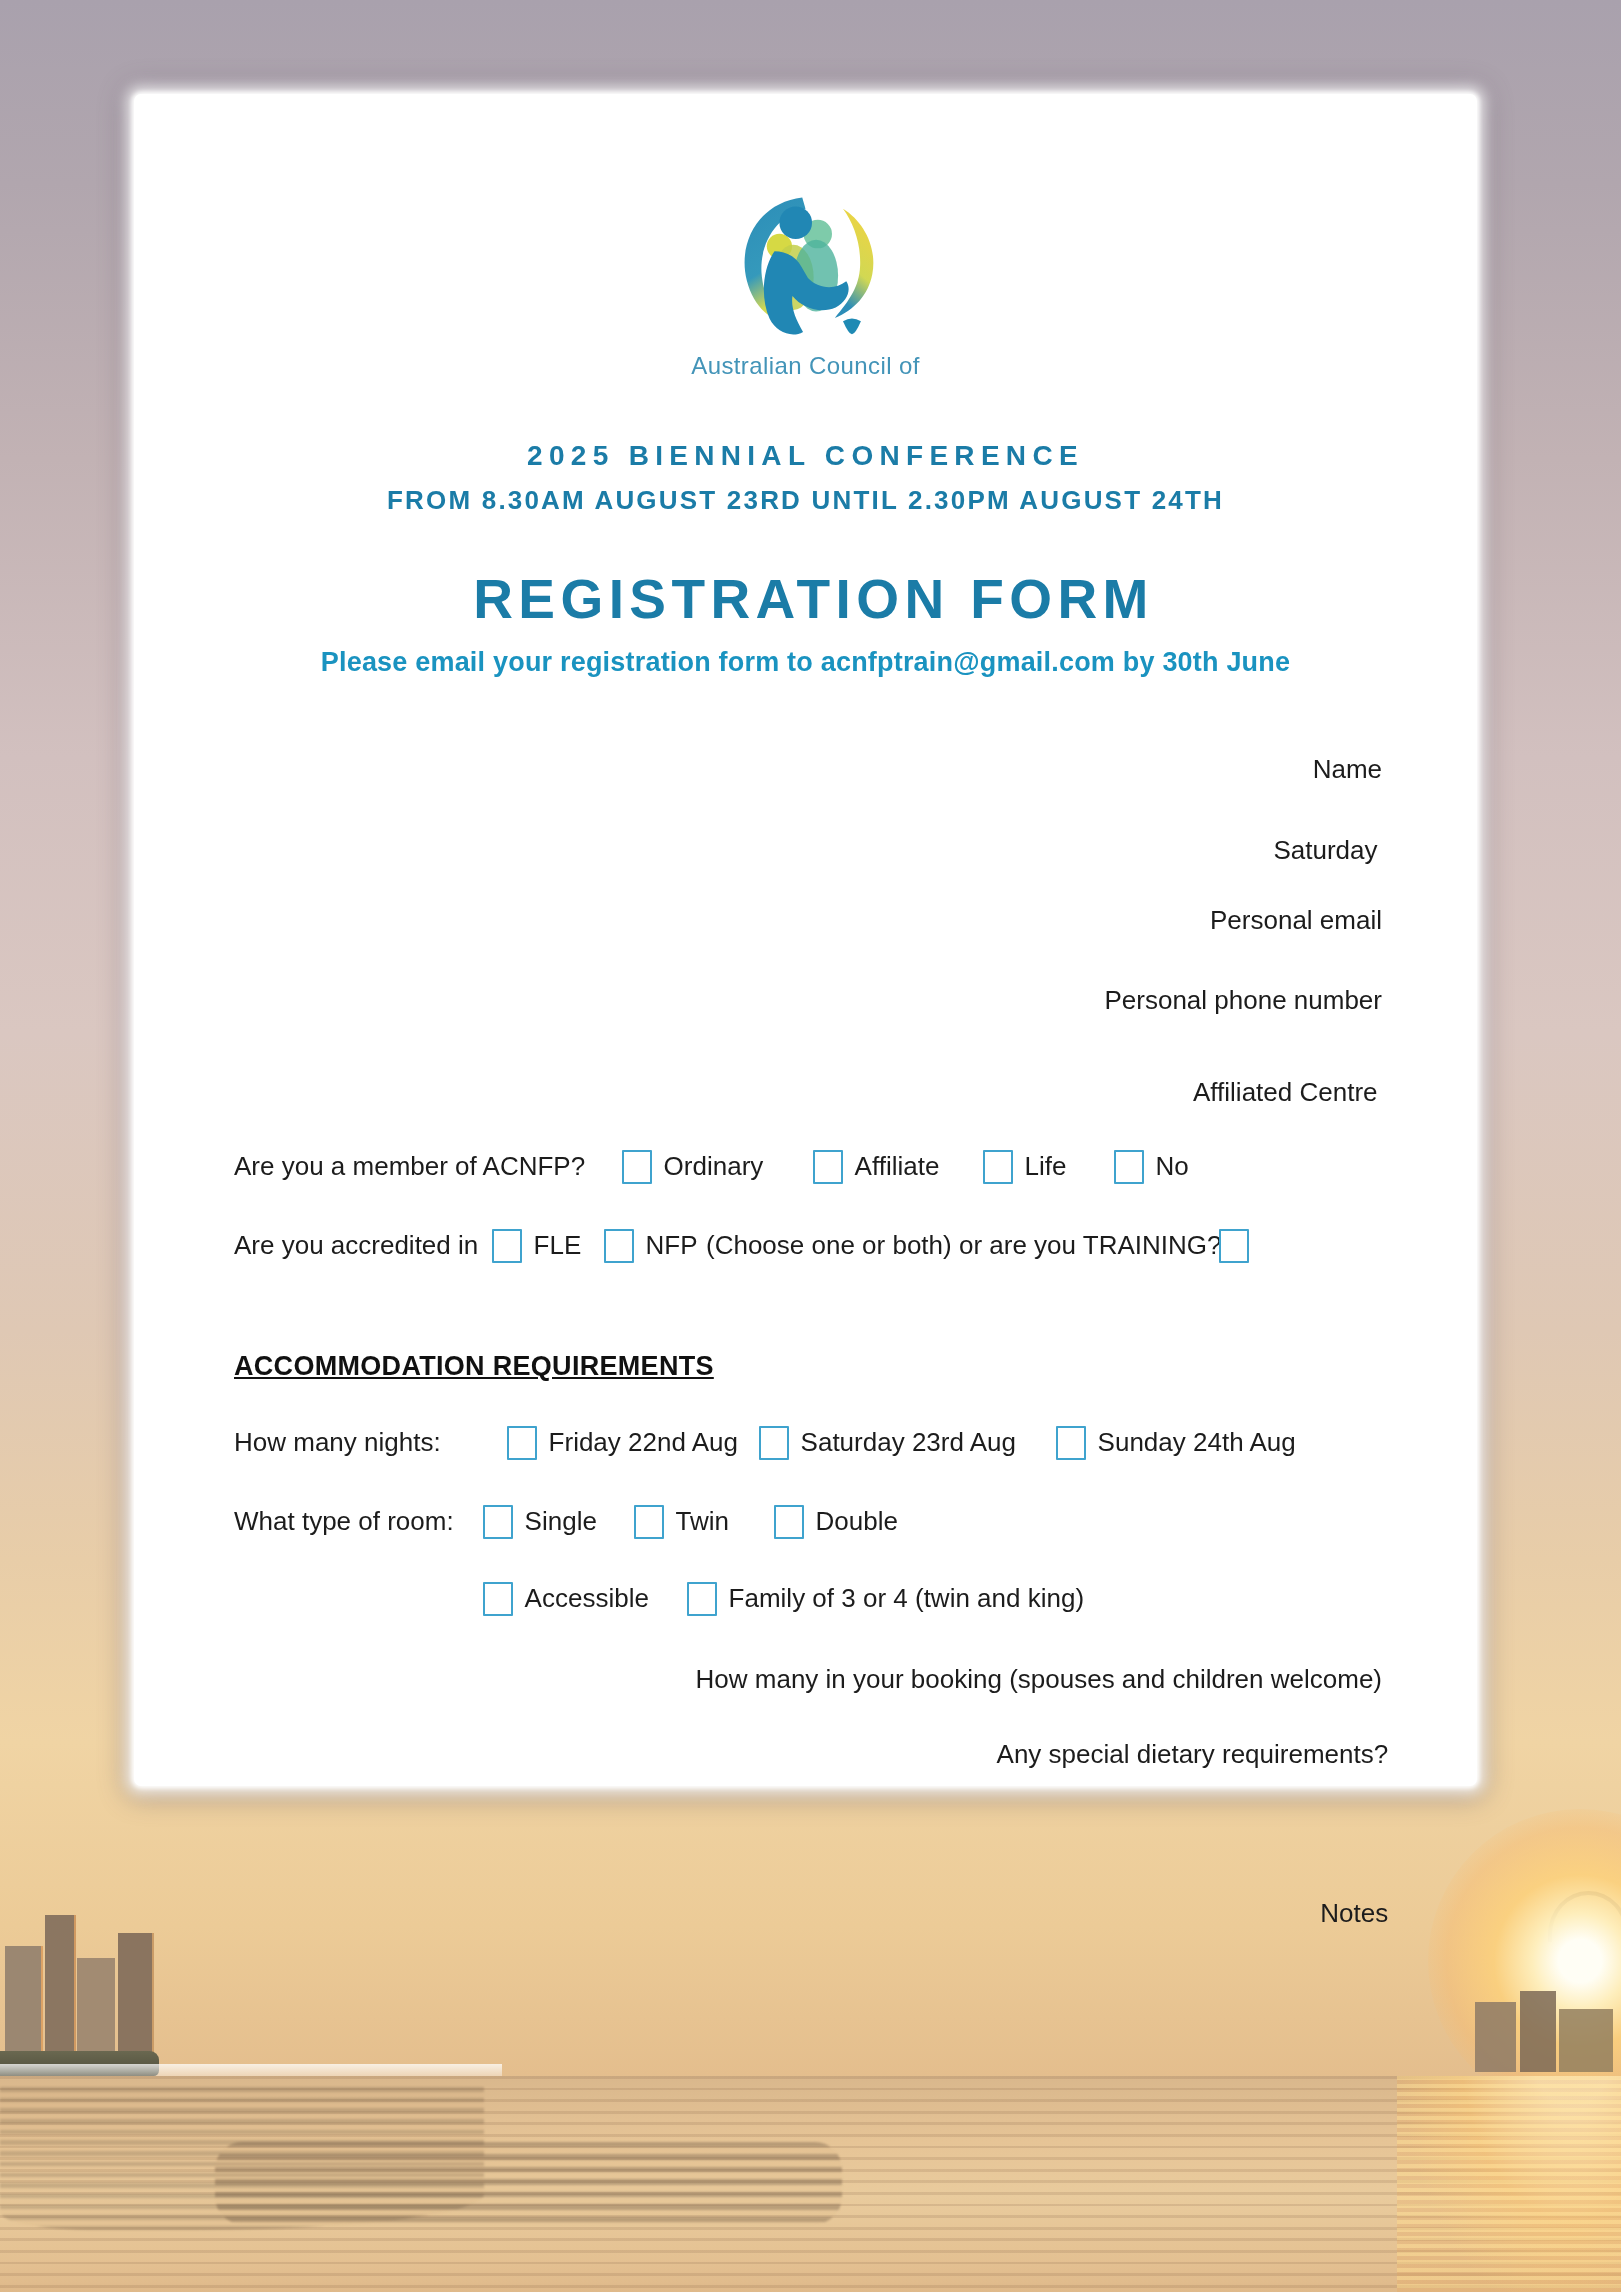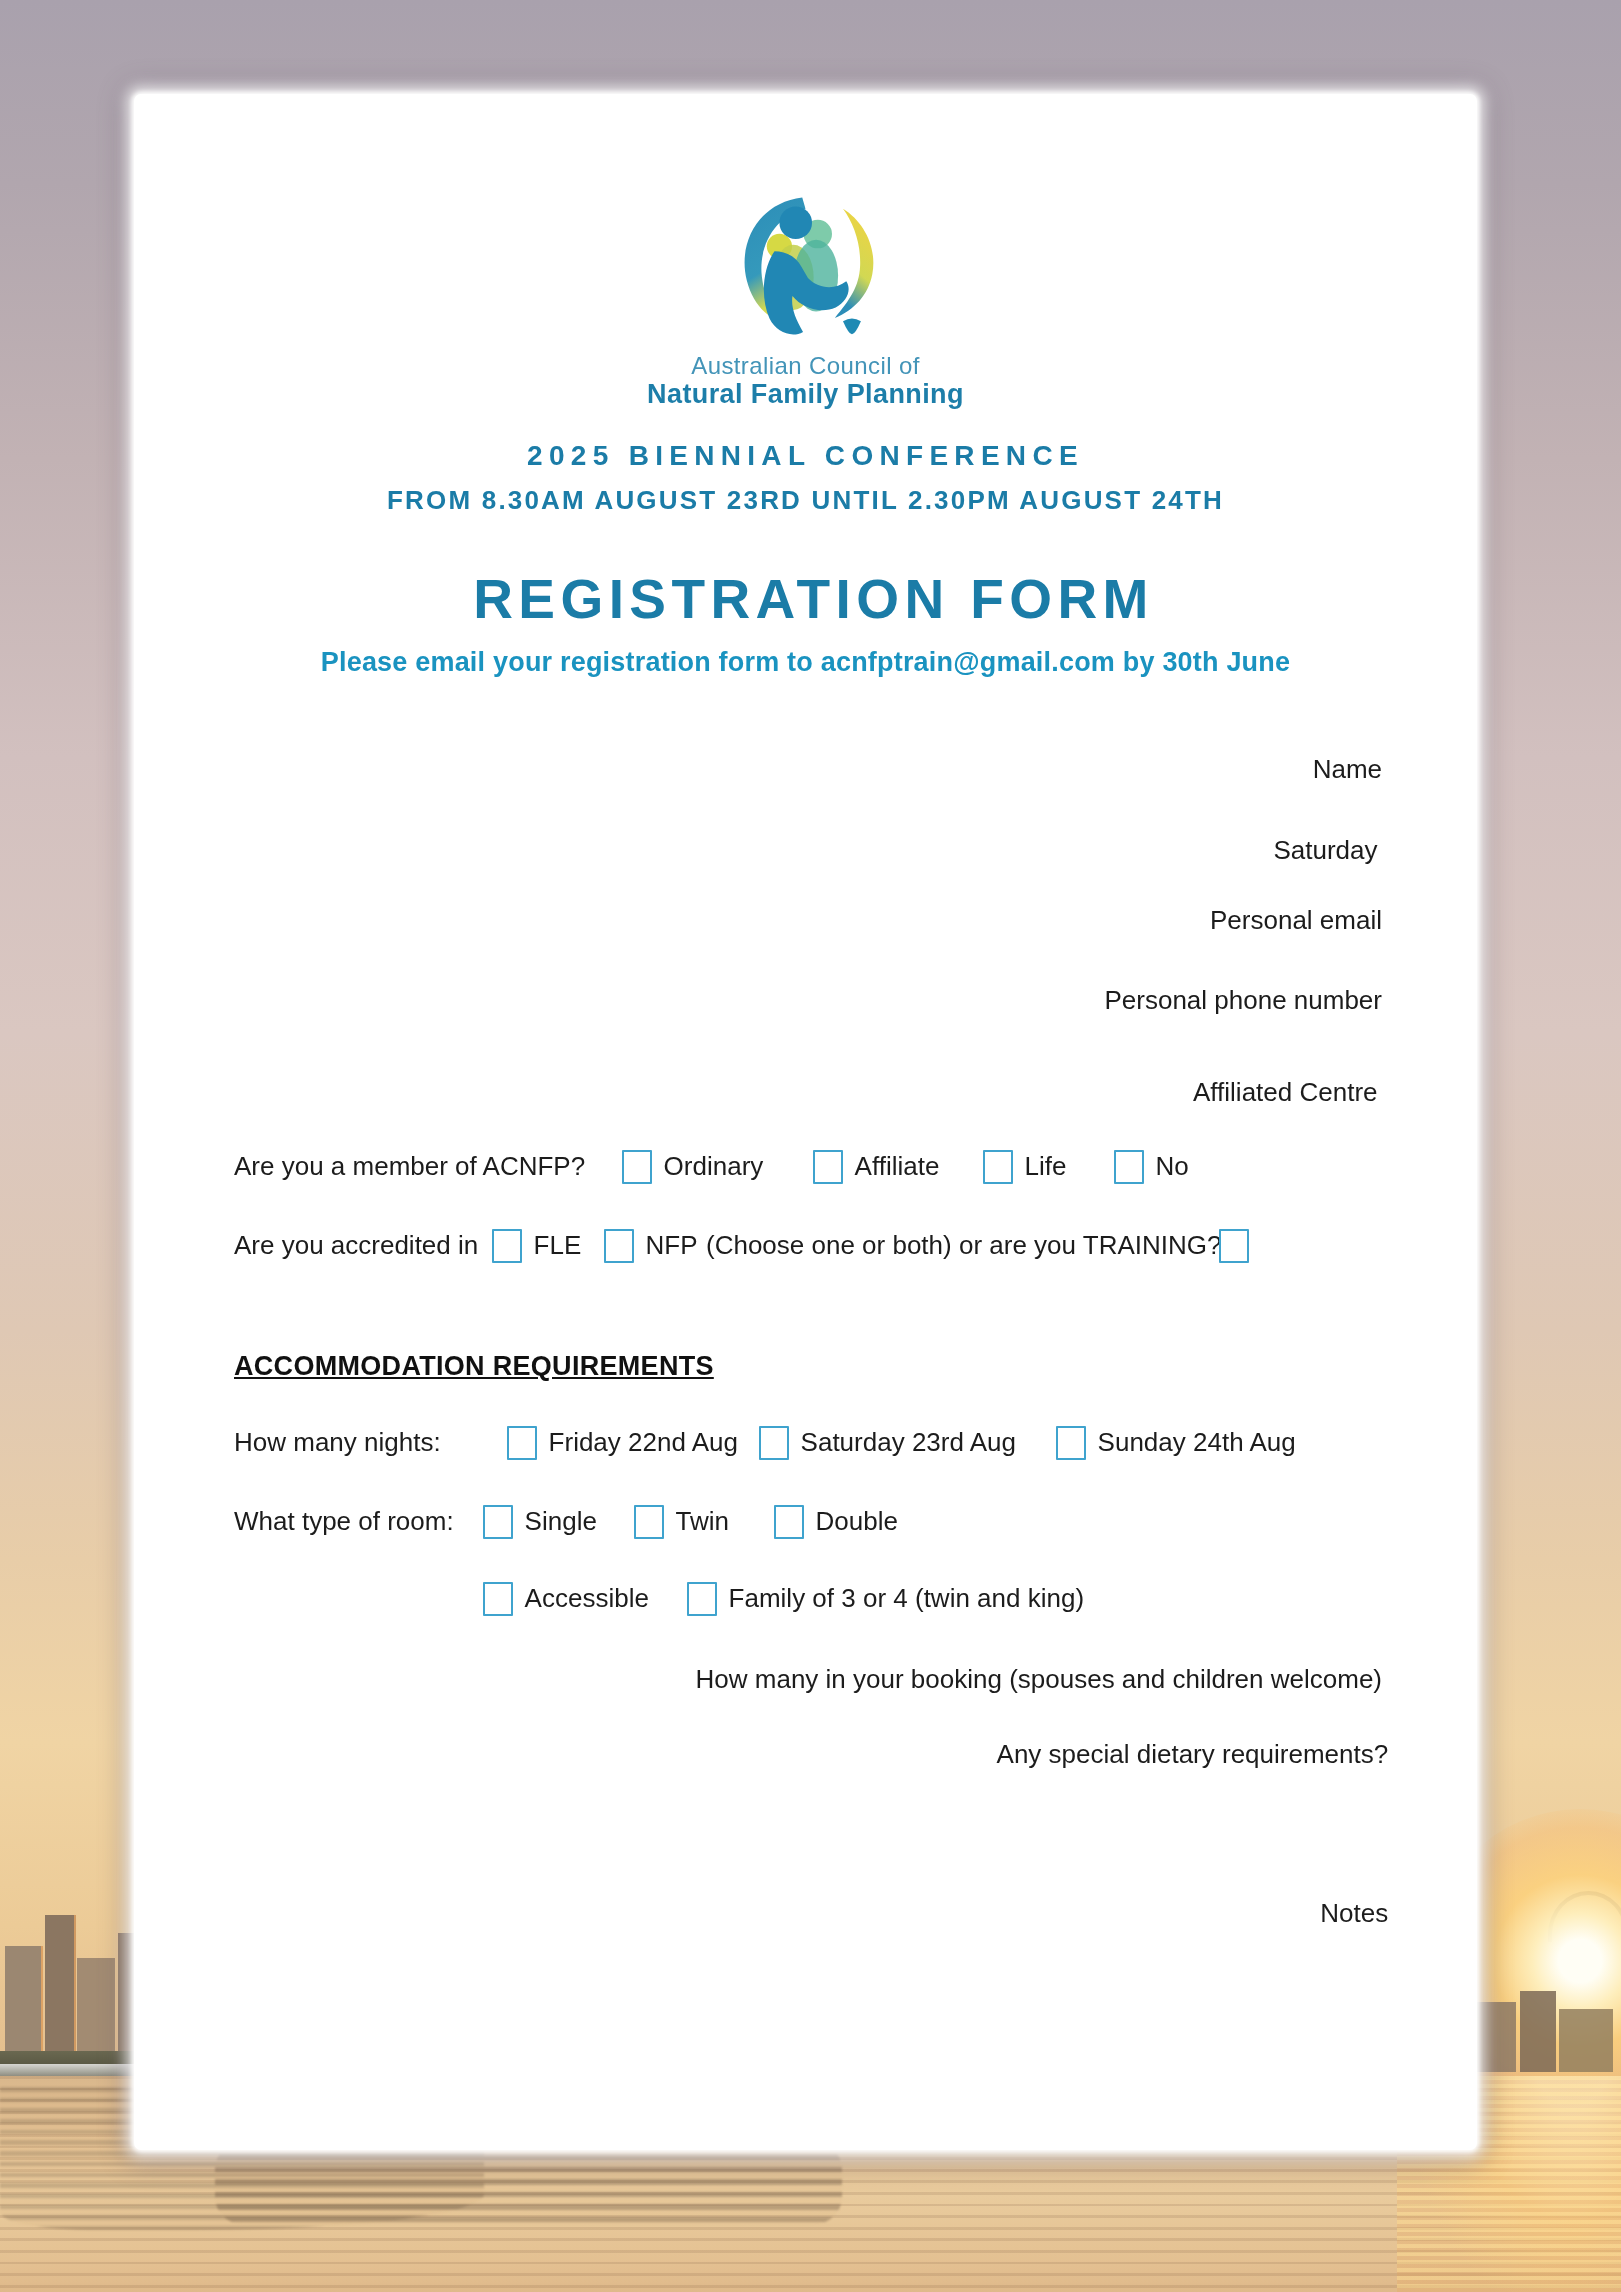--- a/index.html
+++ b/index.html
@@ -32,21 +32,21 @@
       linear-gradient(180deg,#d9b78c 0%,#e6c496 30%,#e9cb9d 55%,#e5c394 80%,#dfb98a 100%);}
   .refl-city{position:absolute;left:0;top:2087px;width:484px;height:143px;opacity:.75;filter:blur(0.9px);
     background:repeating-linear-gradient(180deg,rgba(95,75,55,.32) 0 4.5px,rgba(205,165,115,.15) 4.5px 10.7px);
     border-radius:0 0 60% 20%/0 0 36px 18px;}
   .refl-dark{position:absolute;left:215px;top:2142px;width:627px;height:82px;opacity:.8;filter:blur(1.3px);
     background:repeating-linear-gradient(180deg,rgba(80,60,45,.38) 0 5.4px,rgba(210,170,120,.12) 5.4px 12.5px);
     border-radius:27px;}
   .refl-sun{position:absolute;left:1397px;top:2076px;width:224px;height:217px;opacity:.9;
     background:repeating-linear-gradient(180deg,rgba(255,218,140,.55) 0 3.6px,rgba(232,162,82,.28) 3.6px 8px);}
   
-  .page{position:absolute;left:134px;top:94px;width:1343px;height:2056px;background:#fff;
+  .page{position:absolute;left:134px;top:94px;width:1343px;height:1692px;background:#fff;
         border-radius:7.2px;
         box-shadow:0 0 4.5px 1.8px rgba(255,255,255,.95),0 0 14.3px 7.2px rgba(255,255,255,.8),
                    0 2.7px 27px 9px rgba(96,85,100,.45);}
   .c{position:absolute;left:0;width:100%;text-align:center;}
   .org1{color:#4394b8;font-size:24px;letter-spacing:0.4px;}
   .org2{color:#1d7ea9;font-size:27px;font-weight:bold;letter-spacing:0.4px;}
   .conf{color:#1b7ca7;font-size:28px;font-weight:bold;letter-spacing:6.3px;}
   .dates{color:#1b7ca7;font-size:26px;font-weight:bold;letter-spacing:2.2px;}
   .regtitle{color:#1b7ca7;font-size:55px;font-weight:bold;letter-spacing:5.4px;padding-left:8px;}
   .emailline{color:#1a93c0;font-size:27px;font-weight:bold;letter-spacing:0.2px;}
@@ -114,21 +114,20 @@
         <circle cx="115" cy="59" r="17.5" fill="#7ecbaa"></circle>
         <circle cx="88" cy="45" r="20" fill="#2187b4"></circle>
         <ellipse cx="85" cy="112" rx="25" ry="40" fill="#c3cf4a" opacity="0.85"></ellipse>
         <ellipse cx="113" cy="110" rx="27" ry="44" fill="#4db39c" opacity="0.8"></ellipse>
         <path d="M 62 80 C 48 100 44 136 56 163 C 64 179 83 187 97 179 C 87 162 82 148 84 135 C 96 150 119 157 137 149 C 151 142 157 127 150 117 C 136 128 115 126 103 113 L 95 99 C 89 87 76 80 62 80 Z" fill="#2187b4"></path>
         <path d="M 146 166 q 11 -7 22 0 q -7 16 -11 16 q -4 0 -11 -16 Z" fill="#1f8ab4"></path>
       </svg>
     </div>
 
     <div class="c org1" style="top:258px;">Australian Council of</div>
-    <div class="c org2" style="top:285px;">Natural Family Planning</div>
     <div class="c conf" style="top:346px;">2025 BIENNIAL CONFERENCE</div>
     <div class="c dates" style="top:391px;">FROM 8.30AM AUGUST 23RD UNTIL 2.30PM AUGUST 24TH</div>
     <div class="c regtitle" style="top:473px;">REGISTRATION FORM</div>
     <div class="c emailline" style="top:553px;">Please email your registration form to acnfptrain@gmail.com by 30th June</div>
 
     <div class="frow" style="top:659px;">
       <span class="lbl">Name</span>
       <span class="dots"></span>
     </div>
     <div class="frow" style="top:740px;">

